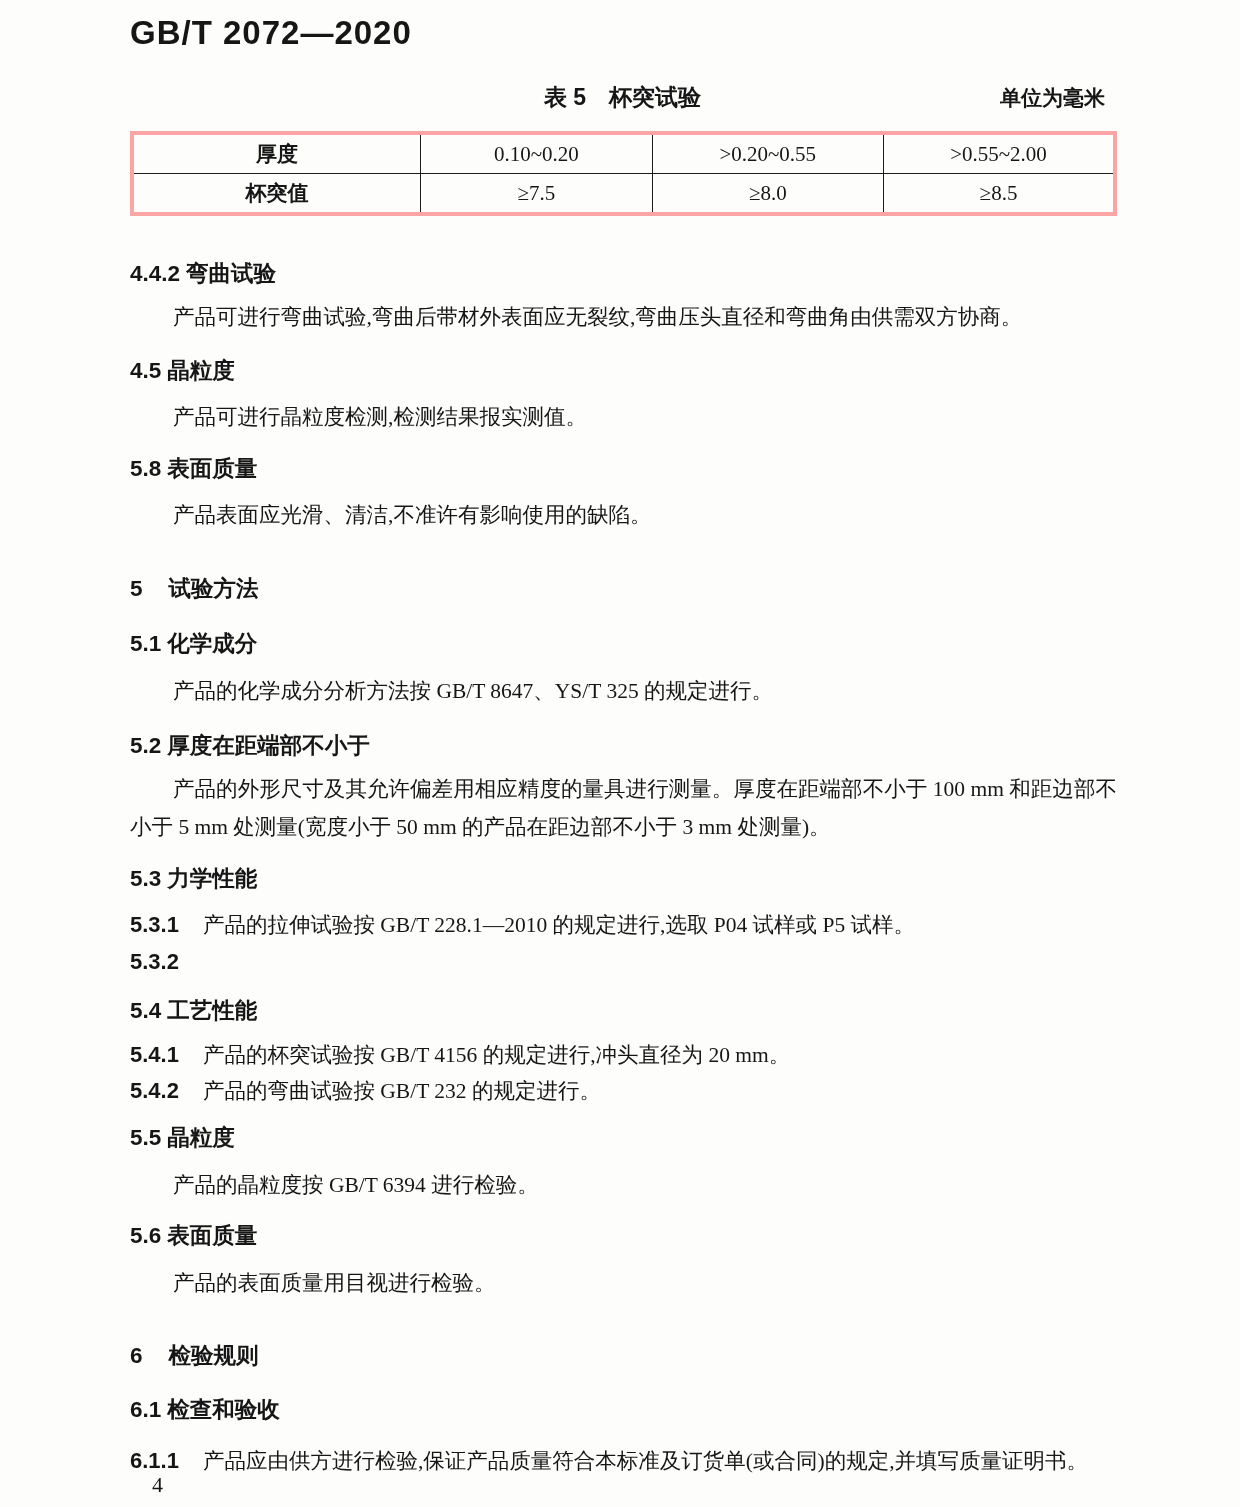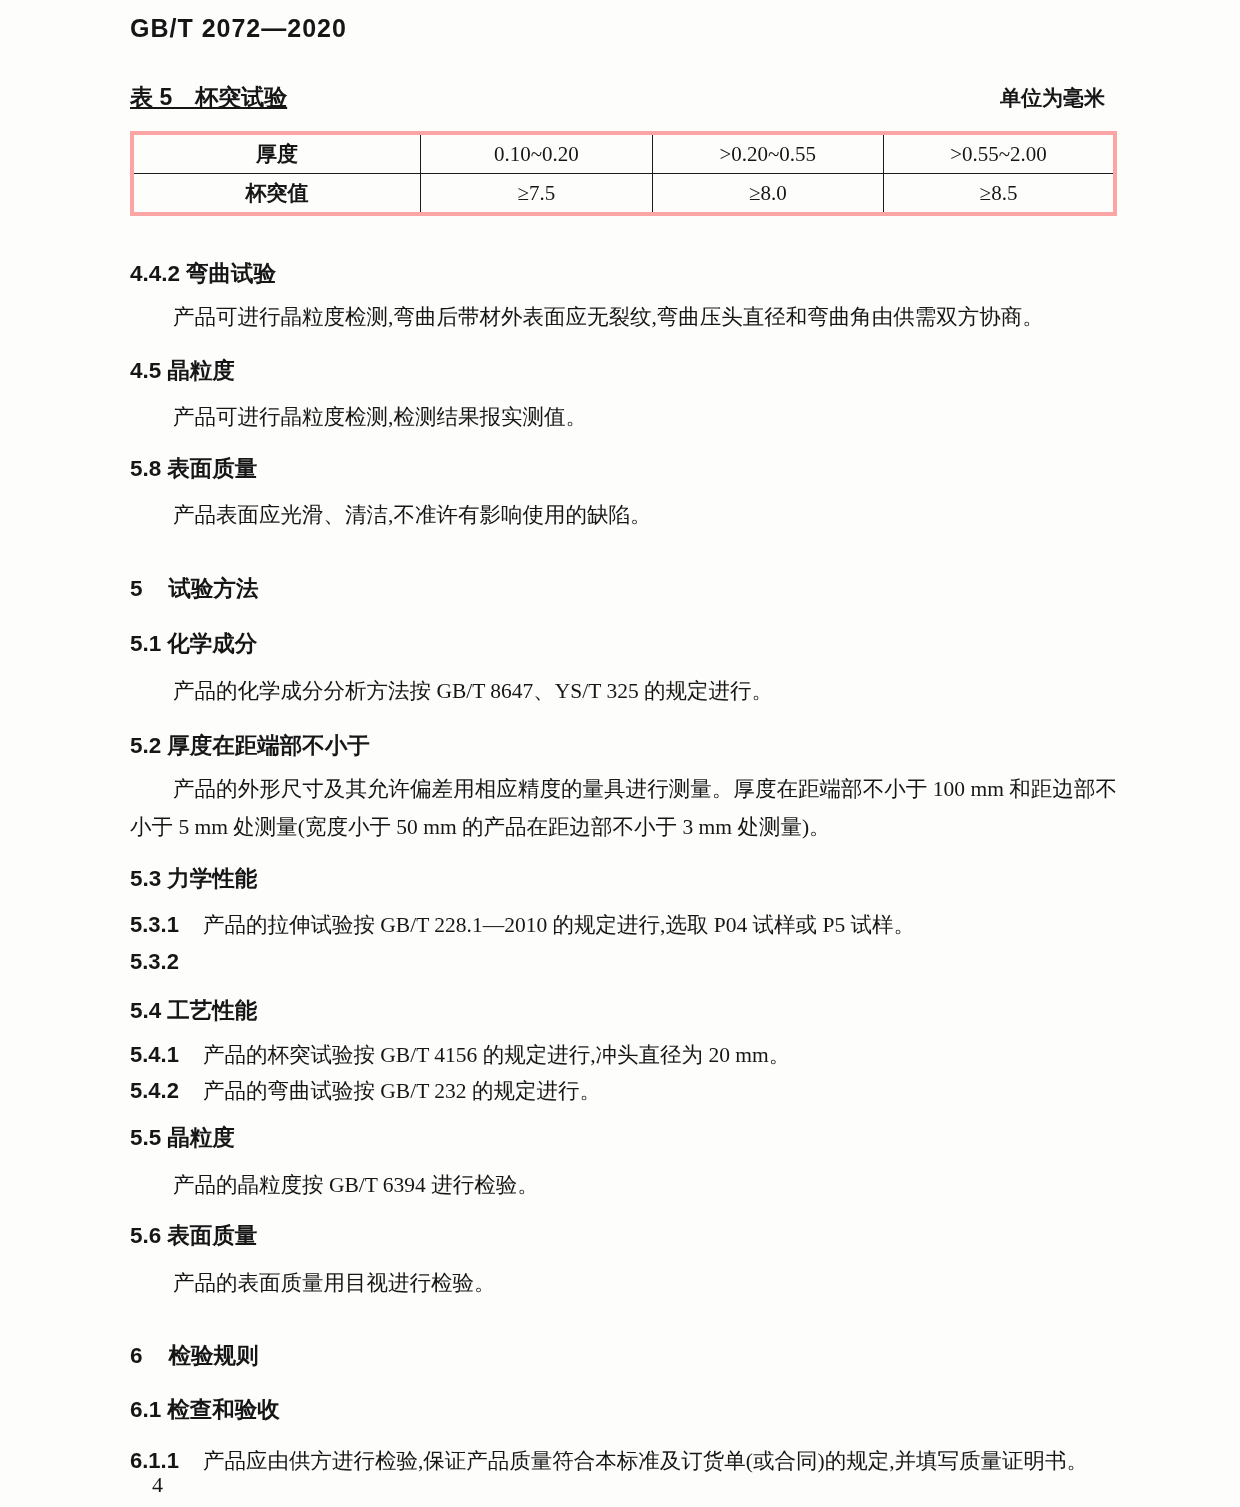--- a/index.html
+++ b/index.html
@@ -14,29 +14,30 @@
     width:1240px; height:1507px;
     background:#fdfdfc;
     overflow:hidden;
   }
   .abs { position:absolute; left:130px; }
 
   
   .doc-code {
     top:14px;
     font-family:"Liberation Sans","DejaVu Sans",sans-serif;
-    font-weight:bold; font-size:25px; letter-spacing:1px;
+    font-weight:bold; font-size:33px; letter-spacing:1px;
   }
 
   
   .caption-row { top:82px; width:985px; height:30px; }
   .table-caption {
     position:absolute; left:0; width:100%;
-    font-family:"Liberation Sans","DejaVu Sans",sans-serif;
-    font-weight:bold; font-size:23px;text-decoration:underline;
+    text-align:center;
+    font-family:"Liberation Sans","DejaVu Sans",sans-serif;
+    font-weight:bold; font-size:23px;
   }
   .unit-note {
     position:absolute; right:10px; top:2px;
     font-family:"Liberation Sans","DejaVu Sans",sans-serif;
     font-weight:600; font-size:21px;
   }
 
   
   .spec-table {
     top:131px; width:987px;
@@ -124,21 +125,21 @@
         <td>≥8.0</td>
         <td>≥8.5</td>
       </tr>
     </tbody>
   </table>
 
   <div class="abs h-sub" style="top:258px">
     <span class="num">4.4.2</span>
     <span>弯曲试验</span>
   </div>
-  <div class="abs para" style="top:298px">产品可进行晶粒度检测,弯曲后带材外表面应无裂纹,弯曲压头直径和弯曲角由供需双方协商。</div>
+  <div class="abs para" style="top:298px">产品可进行弯曲试验,弯曲后带材外表面应无裂纹,弯曲压头直径和弯曲角由供需双方协商。</div>
 
   <div class="abs h-sub" style="top:355px">
     <span class="num">4.5</span>
     <span>晶粒度</span>
   </div>
   <div class="abs para" style="top:398px">产品可进行晶粒度检测,检测结果报实测值。</div>
 
   <div class="abs h-sub" style="top:453px">
     <span class="num">5.8</span>
     <span>表面质量</span>

